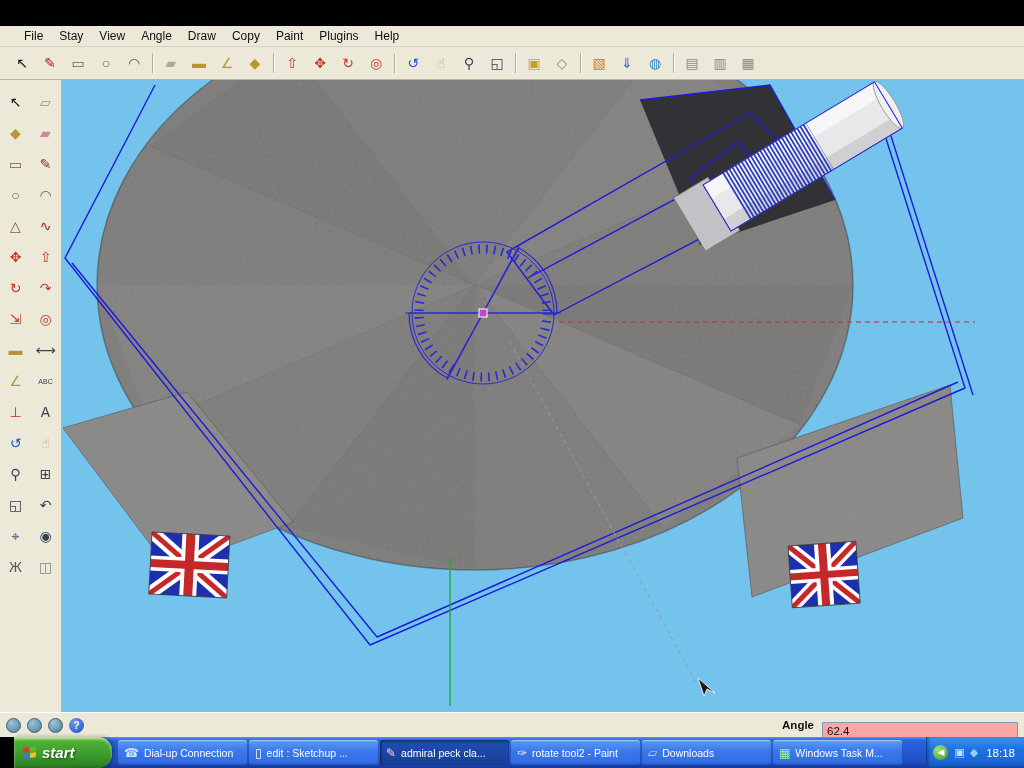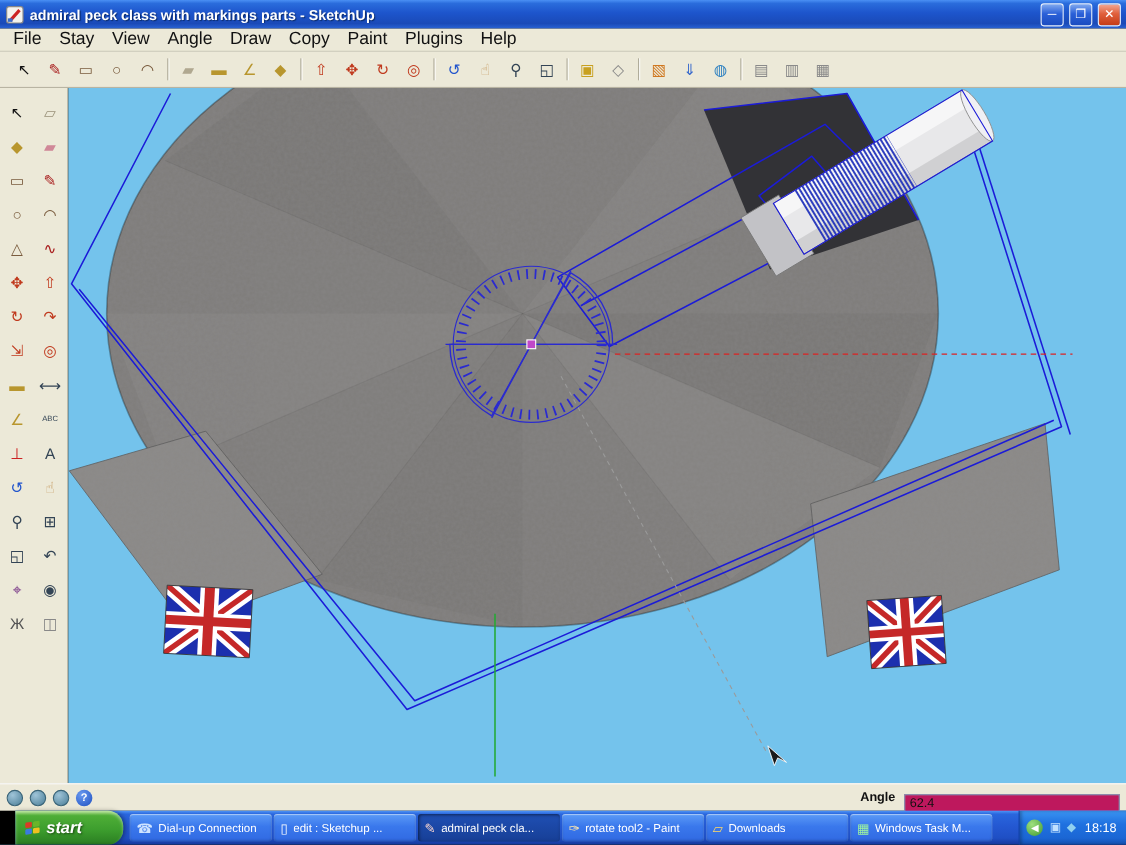--- a/index.html
+++ b/index.html
@@ -14,21 +14,21 @@
   .titlebar .title { flex:1; color:#fff; font-weight:bold; font-size:13px;
     text-shadow:1px 1px 1px #0a2a6a; white-space:nowrap; overflow:hidden; }
   .app-icon { width:17px; height:17px; display:inline-flex; }
   .winbtn { width:21px; height:21px; border:1px solid #e8f0fc; border-radius:3px; color:#fff;
     font-size:11px; line-height:19px; text-align:center; font-weight:bold;
     background:linear-gradient(180deg,#7fa8ef,#2a60d8 45%,#1b4cc0); }
   .winbtn.close { background:linear-gradient(180deg,#f2a793,#e0603c 45%,#c43b16); }
 
   
   .menubar { position:absolute; top:26px; left:0; right:0; height:21px; background:#ece9d8;
-    border-bottom:1px solid #d8d4c4; display:flex; align-items:center; padding-left:4px; font-size:16px; }
+    border-bottom:1px solid #d8d4c4; display:flex; align-items:center; padding-left:16px; font-size:12px; }
   .menu-item { padding:3px 8px; color:#111; }
 
   
   .toolbar { position:absolute; top:47px; left:0; right:0; height:33px; background:#ece9d8;
     border-bottom:1px solid #b8b4a2; display:flex; align-items:center; padding-left:8px; }
   .tbtn { width:28px; height:28px; display:flex; align-items:center; justify-content:center;
     border:1px solid transparent; border-radius:2px; }
   .tbtn.sep { width:9px; height:26px; position:relative; border:none; }
   .tbtn.sep::after { content:""; position:absolute; left:4px; top:3px; bottom:3px; width:0;
     border-left:1px solid #b0ac9a; border-right:1px solid #fff; }
@@ -48,21 +48,21 @@
   
   .statusbar { position:absolute; left:0; right:0; top:712px; height:25px; background:#ece9d8;
     border-top:1px solid #fff; display:flex; align-items:center; gap:6px; padding:0 6px; font-size:11.5px; }
   .scircle { width:15px; height:15px; border-radius:50%; border:1px solid #3a6478;
     background:radial-gradient(circle at 35% 30%,#9fc4d8,#4a7d96); }
   .help-icon { width:15px; height:15px; border-radius:50%; background:radial-gradient(circle at 35% 30%,#6a9af0,#1d4fc0);
     color:#fff; font-size:10px; font-weight:bold; text-align:center; line-height:15px; }
   .status-msg { color:#111; white-space:nowrap; overflow:hidden; }
   .sspacer { flex:1; }
   .angle-label { color:#111; padding-right:2px;font-weight:bold; }
-  .vcb { width:196px; height:18px; background:#be185d; border:1px solid #7f9db9; font-size:11.5px;
+  .vcb { width:196px; height:18px; background:#fca5a5; border:1px solid #7f9db9; font-size:11.5px;
     line-height:16px; padding-left:4px; color:#111;margin-top:12px; }
 
   
   .taskbar { position:absolute; left:14px; right:0; bottom:0; height:31px;
     background:linear-gradient(180deg,#4f96f8 0%,#2a66dd 10%,#2458d2 45%,#1f4fc4 80%,#15379b 100%);
     display:flex; align-items:stretch; }
   .start { width:98px; flex:none; border-radius:0 14px 14px 0; display:flex; align-items:center; gap:6px;
     padding:0 14px 0 9px; color:#fff; font-style:italic; font-weight:bold; font-size:15px;
     text-shadow:1px 1px 2px #1a4a10;
     background:linear-gradient(180deg,#8fd35f 0%,#4fae37 14%,#3d9e2e 55%,#2e8424 90%,#256e1d 100%);
@@ -85,33 +85,20 @@
   .chev { width:15px; height:15px; border-radius:50%; background:radial-gradient(circle at 35% 30%,#9fe07f,#3f9a30);
     color:#fff; font-size:9px; line-height:15px; text-align:center; }
   .tray-ico { font-size:11px; line-height:1; }
   .clock { padding-left:2px; }
 </style>
 </head>
 <body>
 
 <div class="window">
 
-  <div class="titlebar">
-    <span class="app-icon">
-      <svg viewBox="0 0 16 16">
-          <rect x="1" y="1" width="14" height="14" rx="2" fill="#f4f2ec" stroke="#888"></rect>
-          <path d="M3 12 L11 3 L13 5 L5 14 Z" fill="#cc2222"></path>
-          <rect x="2" y="11" width="4" height="3" fill="#3a6cc8"></rect>
-        </svg>
-    </span>
-    <span class="title">admiral peck class with markings parts - SketchUp</span>
-    <span class="winbtn">─</span>
-    <span class="winbtn">❐</span>
-    <span class="winbtn close">✕</span>
-  </div>
 
   <div class="menubar">
 
   <span class="menu-item">File</span>
       <span class="menu-item">Stay</span>
       <span class="menu-item">View</span>
       <span class="menu-item">Angle</span>
       <span class="menu-item">Draw</span>
       <span class="menu-item">Copy</span>
       <span class="menu-item">Paint</span>

